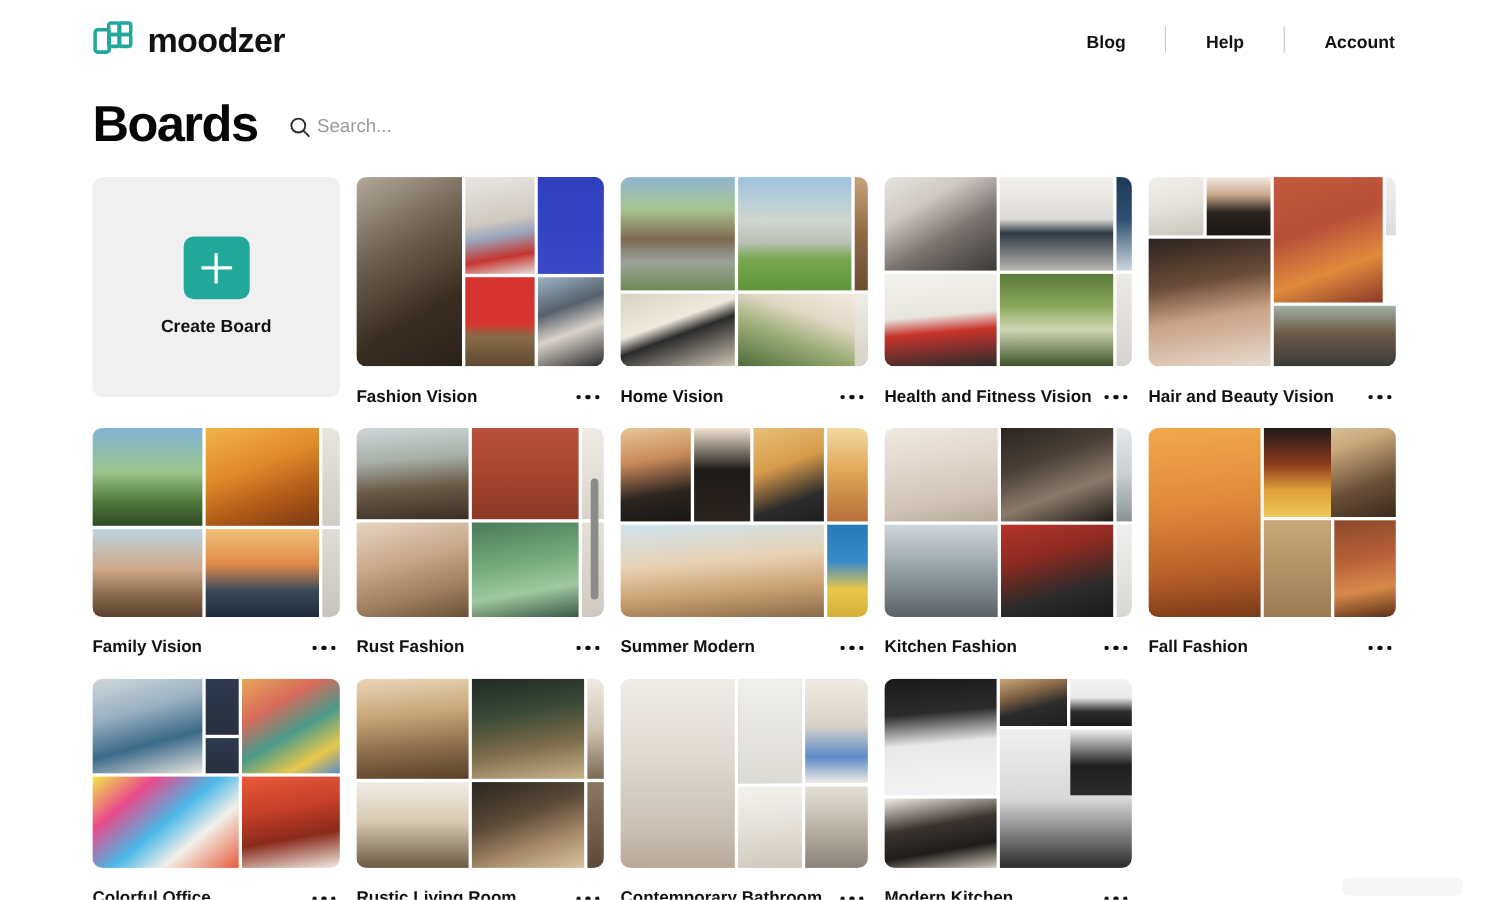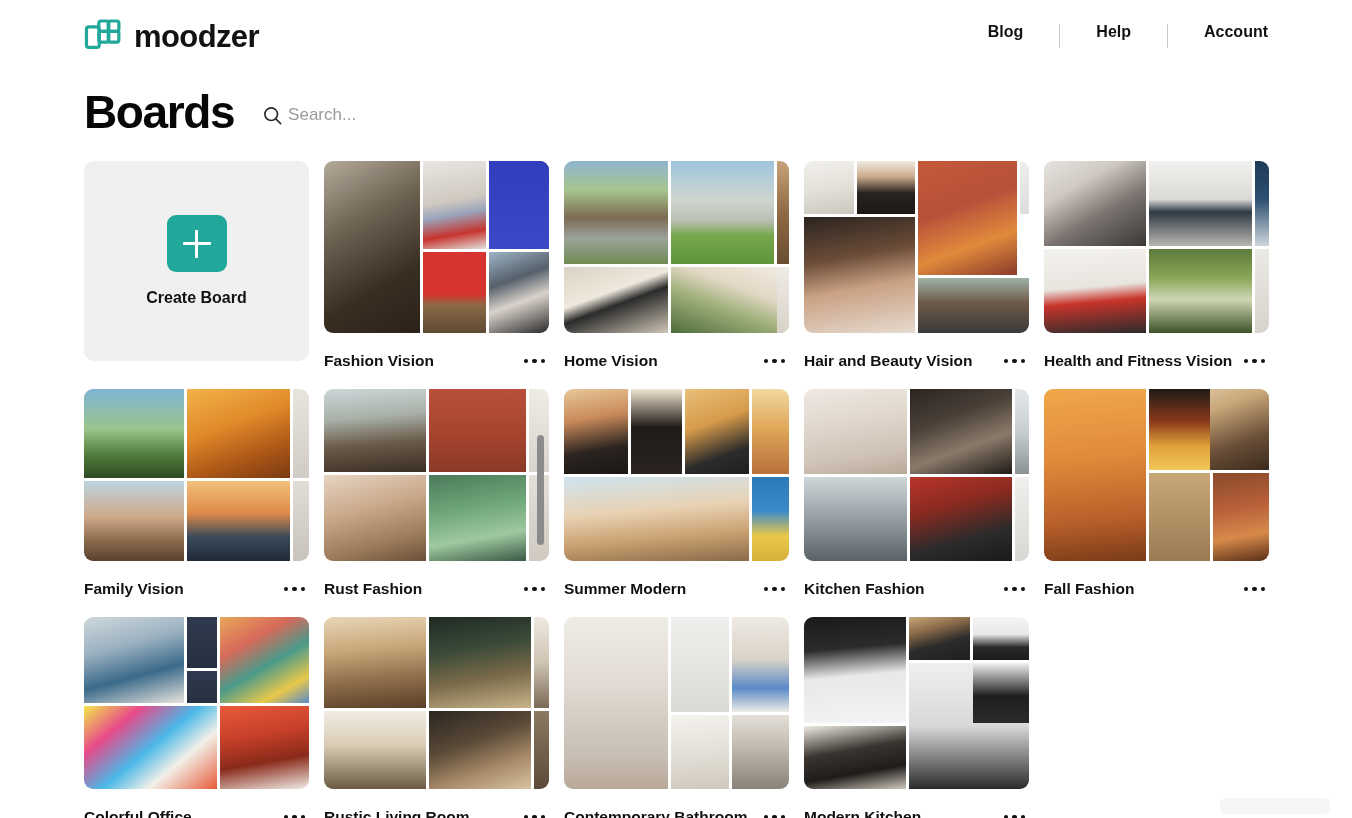--- a/index.html
+++ b/index.html
@@ -31,21 +31,21 @@
     font-size: 31px;
     font-weight: bold;
     letter-spacing: -0.6px;
     color: #121212;
     line-height: 1;
   }
 
   .top-nav {
     margin-left: auto;
     display: flex;
-    align-items: flex-start;
+    align-items: flex-end;
     gap: 0;
   }
   .top-nav a {
     font-size: 16px;
     font-weight: bold;
     color: #121212;
     text-decoration: none;
     padding: 0 36px;
     line-height: 1;
   }
@@ -290,60 +290,60 @@
         <div class="board-title">Home Vision</div>
         <div class="dots">
           <span></span>
           <span></span>
           <span></span>
         </div>
       </div>
     </div>
     <div class="board-cell">
       <div class="thumb">
+        <div class="collage" style="grid-template-columns: 1fr 1fr 0.14fr; grid-template-rows: 1fr 1fr;">
+          <div class="tile" style="background: linear-gradient(150deg, rgb(230, 227, 223) 0%, rgb(207, 201, 194) 30%, rgb(123, 116, 112) 60%, rgb(58, 56, 54) 100%); grid-area: 1 / 1 / 2 / 2;"></div>
+          <div class="tile" style="background: linear-gradient(rgb(242, 241, 239) 0%, rgb(220, 218, 214) 45%, rgb(47, 58, 68) 60%, rgb(185, 182, 176) 100%); grid-area: 1 / 2 / 2 / 3;"></div>
+          <div class="tile" style="background: linear-gradient(rgb(31, 58, 88) 0%, rgb(44, 79, 114) 45%, rgb(207, 214, 219) 100%); grid-area: 1 / 3 / 2 / 4;"></div>
+          <div class="tile" style="background: linear-gradient(175deg, rgb(244, 242, 238) 0%, rgb(232, 229, 223) 45%, rgb(200, 52, 43) 62%, rgb(43, 43, 43) 100%); grid-area: 2 / 1 / 3 / 2;"></div>
+          <div class="tile" style="background: linear-gradient(rgb(92, 122, 58) 0%, rgb(138, 168, 90) 35%, rgb(207, 214, 180) 60%, rgb(61, 82, 40) 100%); grid-area: 2 / 2 / 3 / 3;"></div>
+          <div class="tile" style="background: linear-gradient(rgb(236, 234, 230) 0%, rgb(214, 210, 204) 100%); grid-area: 2 / 3 / 3 / 4;"></div>
+        </div>
+      </div>
+      <div class="board-meta">
+        <div class="board-title">Health and Fitness Vision</div>
+        <div class="dots">
+          <span></span>
+          <span></span>
+          <span></span>
+        </div>
+      </div>
+    </div>
+    <div class="board-cell">
+      <div class="thumb">
         <div class="collage" style="grid-template-columns: 0.54fr 0.62fr 1.05fr 0.1fr; grid-template-rows: 0.48fr 0.52fr 0.5fr;">
           <div class="tile" style="background: linear-gradient(170deg, rgb(242, 240, 236) 0%, rgb(228, 225, 218) 50%, rgb(201, 198, 189) 100%); grid-area: 1 / 1 / 2 / 2;"></div>
           <div class="tile" style="background: linear-gradient(rgb(239, 234, 226) 0%, rgb(202, 169, 138) 30%, rgb(42, 36, 32) 60%, rgb(27, 23, 20) 100%); grid-area: 1 / 2 / 2 / 3;"></div>
           <div class="tile" style="background: linear-gradient(160deg, rgb(195, 90, 58) 0%, rgb(184, 80, 58) 40%, rgb(224, 138, 60) 70%, rgb(138, 58, 42) 100%); grid-area: 1 / 3 / 3 / 4;"></div>
           <div class="tile" style="background: linear-gradient(170deg, rgb(43, 36, 32) 0%, rgb(107, 76, 56) 35%, rgb(202, 161, 132) 60%, rgb(230, 219, 208) 100%); grid-area: 2 / 1 / 4 / 3;"></div>
           <div class="tile" style="background: linear-gradient(rgb(159, 178, 166) 0%, rgb(110, 90, 72) 45%, rgb(58, 58, 58) 100%); grid-area: 3 / 3 / 4 / 5;"></div>
           <div class="tile" style="background: linear-gradient(rgb(239, 239, 239) 0%, rgb(220, 220, 220) 100%); grid-area: 1 / 4 / 2 / 5;"></div>
         </div>
       </div>
       <div class="board-meta">
         <div class="board-title">Hair and Beauty Vision</div>
         <div class="dots">
           <span></span>
           <span></span>
           <span></span>
         </div>
       </div>
     </div>
     <div class="board-cell">
       <div class="thumb">
-        <div class="collage" style="grid-template-columns: 1fr 1fr 0.14fr; grid-template-rows: 1fr 1fr;">
-          <div class="tile" style="background: linear-gradient(150deg, rgb(230, 227, 223) 0%, rgb(207, 201, 194) 30%, rgb(123, 116, 112) 60%, rgb(58, 56, 54) 100%); grid-area: 1 / 1 / 2 / 2;"></div>
-          <div class="tile" style="background: linear-gradient(rgb(242, 241, 239) 0%, rgb(220, 218, 214) 45%, rgb(47, 58, 68) 60%, rgb(185, 182, 176) 100%); grid-area: 1 / 2 / 2 / 3;"></div>
-          <div class="tile" style="background: linear-gradient(rgb(31, 58, 88) 0%, rgb(44, 79, 114) 45%, rgb(207, 214, 219) 100%); grid-area: 1 / 3 / 2 / 4;"></div>
-          <div class="tile" style="background: linear-gradient(175deg, rgb(244, 242, 238) 0%, rgb(232, 229, 223) 45%, rgb(200, 52, 43) 62%, rgb(43, 43, 43) 100%); grid-area: 2 / 1 / 3 / 2;"></div>
-          <div class="tile" style="background: linear-gradient(rgb(92, 122, 58) 0%, rgb(138, 168, 90) 35%, rgb(207, 214, 180) 60%, rgb(61, 82, 40) 100%); grid-area: 2 / 2 / 3 / 3;"></div>
-          <div class="tile" style="background: linear-gradient(rgb(236, 234, 230) 0%, rgb(214, 210, 204) 100%); grid-area: 2 / 3 / 3 / 4;"></div>
-        </div>
-      </div>
-      <div class="board-meta">
-        <div class="board-title">Health and Fitness Vision</div>
-        <div class="dots">
-          <span></span>
-          <span></span>
-          <span></span>
-        </div>
-      </div>
-    </div>
-    <div class="board-cell">
-      <div class="thumb">
         <div class="collage" style="grid-template-columns: 1.02fr 1.06fr 0.16fr; grid-template-rows: 1.05fr 0.95fr;">
           <div class="tile" style="background: linear-gradient(rgb(127, 180, 214) 0%, rgb(154, 196, 138) 45%, rgb(79, 122, 58) 75%, rgb(47, 74, 36) 100%); grid-area: 1 / 1 / 2 / 2;"></div>
           <div class="tile" style="background: linear-gradient(160deg, rgb(242, 178, 74) 0%, rgb(224, 138, 42) 40%, rgb(176, 90, 24) 70%, rgb(122, 58, 16) 100%); grid-area: 1 / 2 / 2 / 3;"></div>
           <div class="tile" style="background: linear-gradient(rgb(188, 212, 224) 0%, rgb(207, 169, 138) 45%, rgb(138, 106, 76) 75%, rgb(90, 64, 48) 100%); grid-area: 2 / 1 / 3 / 2;"></div>
           <div class="tile" style="background: linear-gradient(rgb(242, 192, 122) 0%, rgb(224, 138, 74) 40%, rgb(58, 74, 90) 70%, rgb(31, 42, 56) 100%); grid-area: 2 / 2 / 3 / 3;"></div>
           <div class="tile" style="background: linear-gradient(rgb(232, 228, 222) 0%, rgb(208, 204, 197) 100%); grid-area: 1 / 3 / 2 / 4;"></div>
           <div class="tile" style="background: linear-gradient(rgb(224, 221, 214) 0%, rgb(200, 196, 188) 100%); grid-area: 2 / 3 / 3 / 4;"></div>
         </div>
       </div>
       <div class="board-meta">

